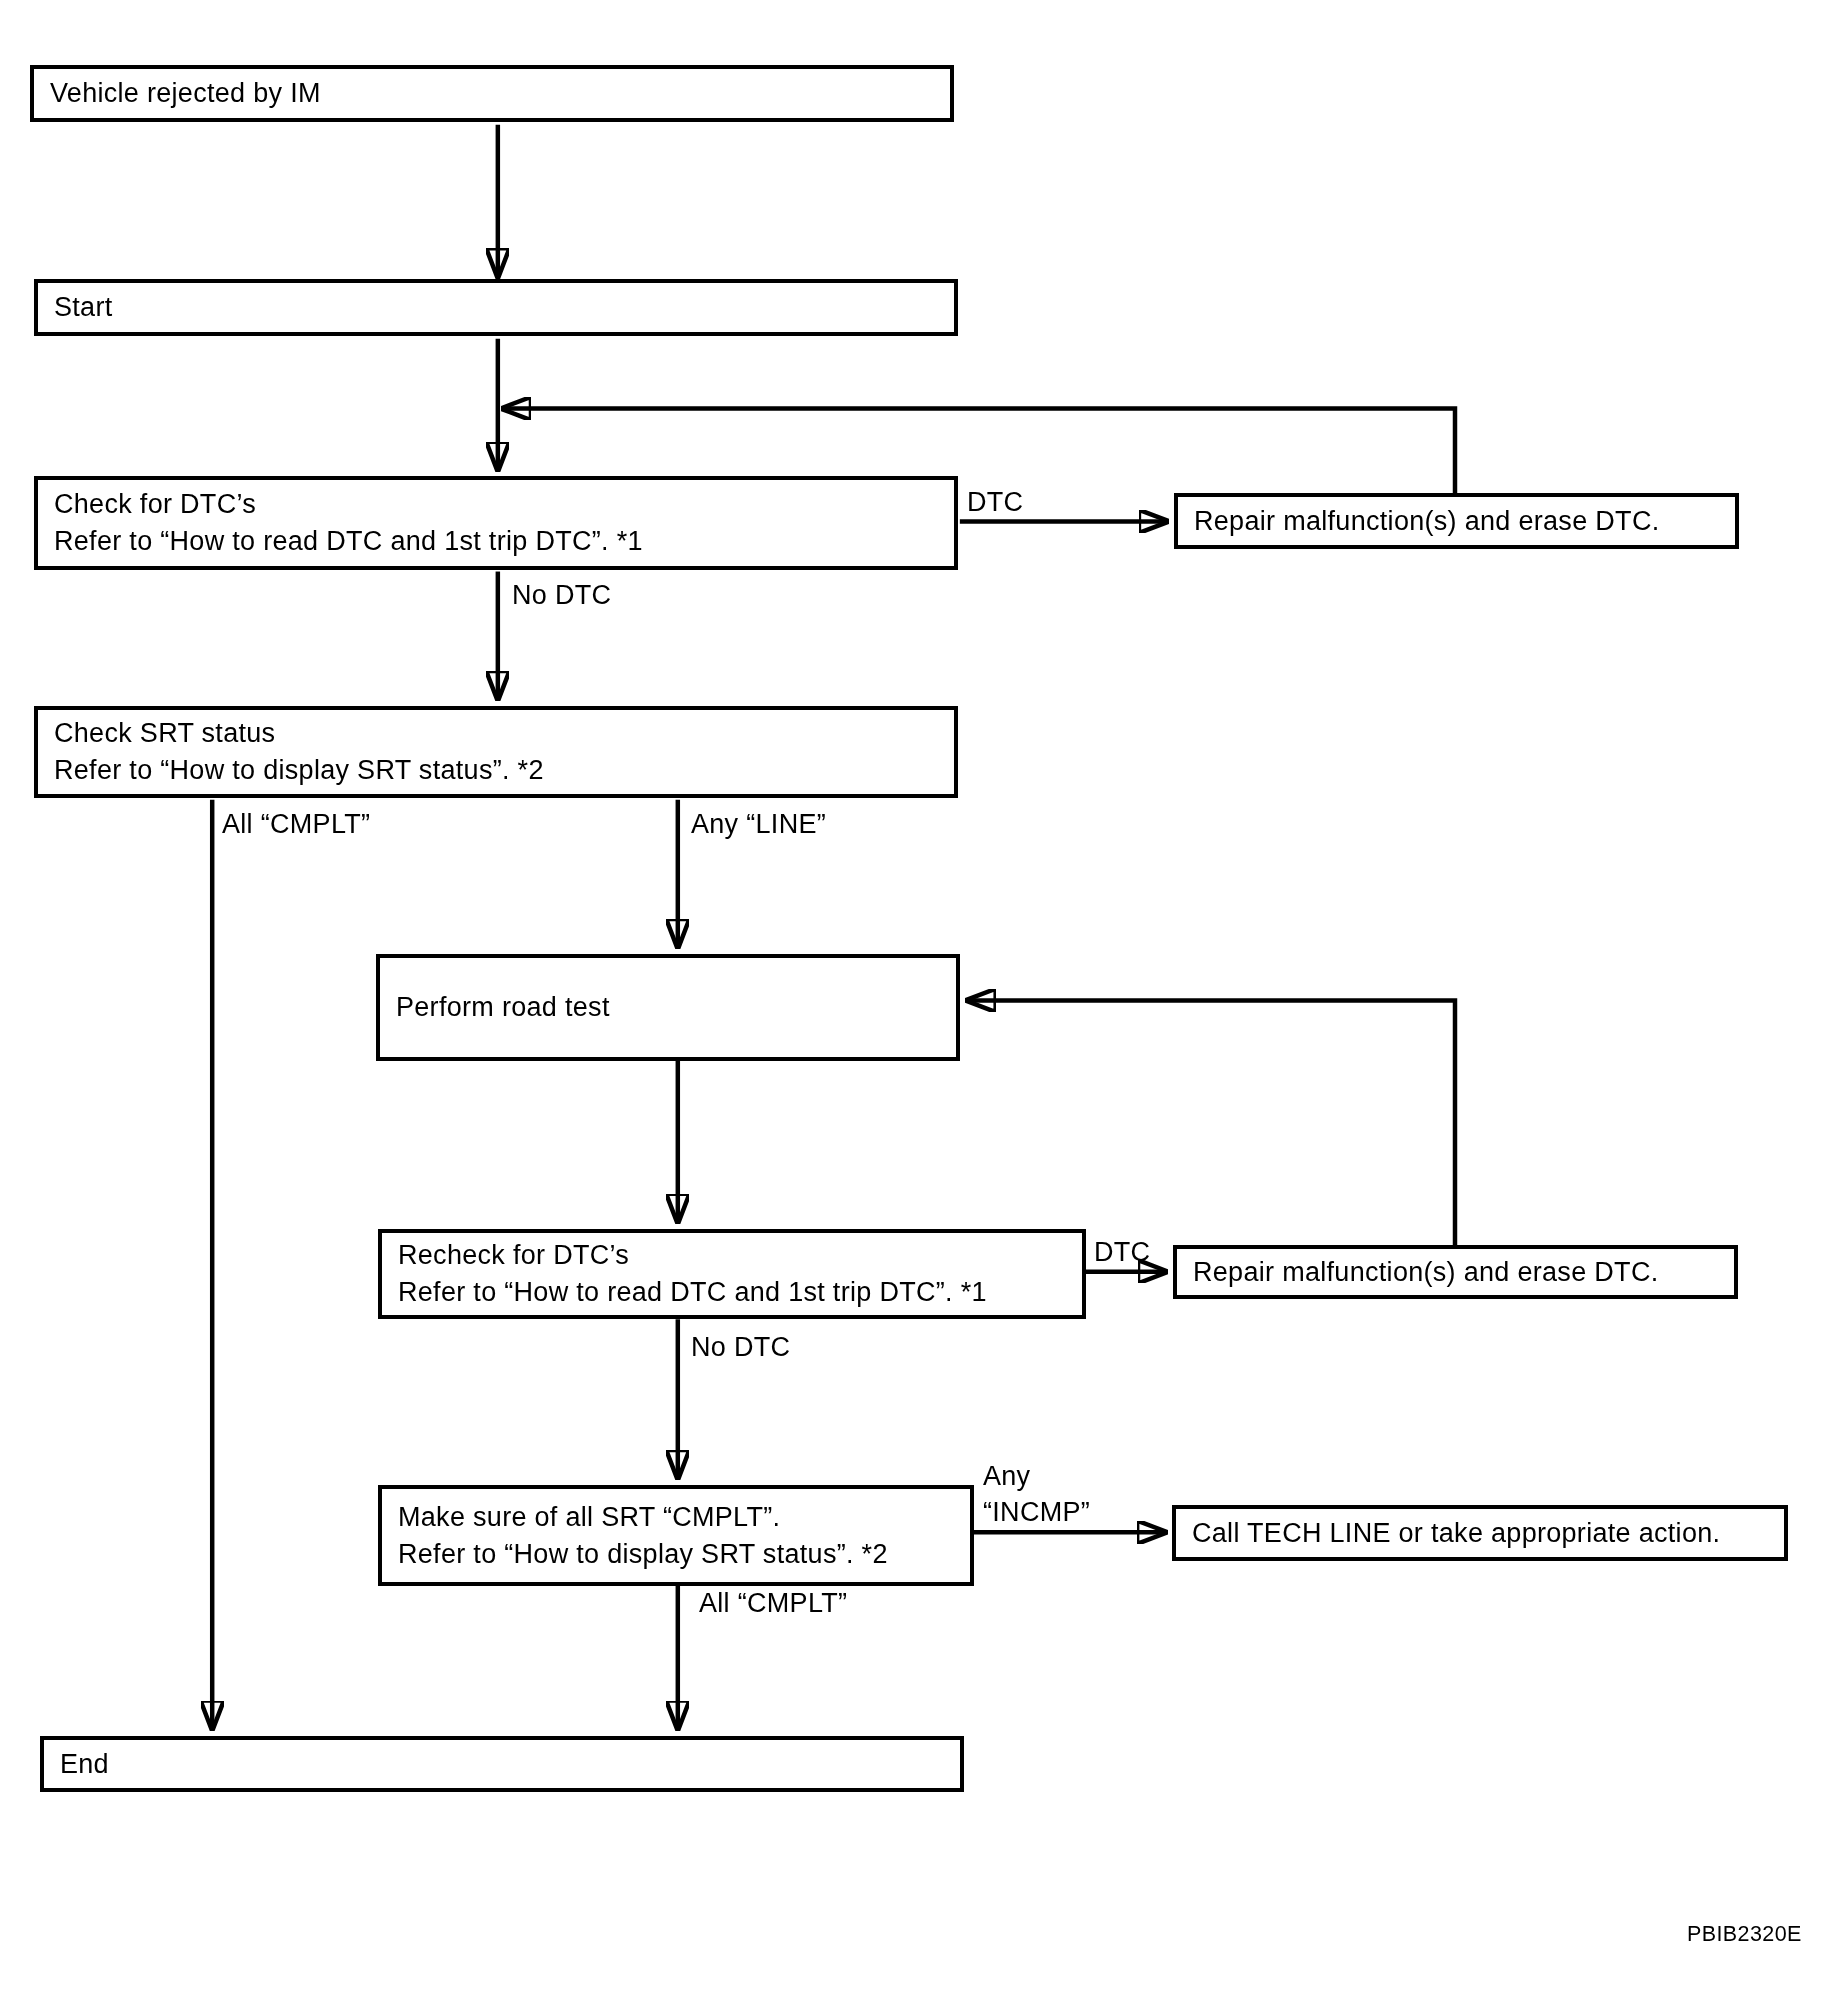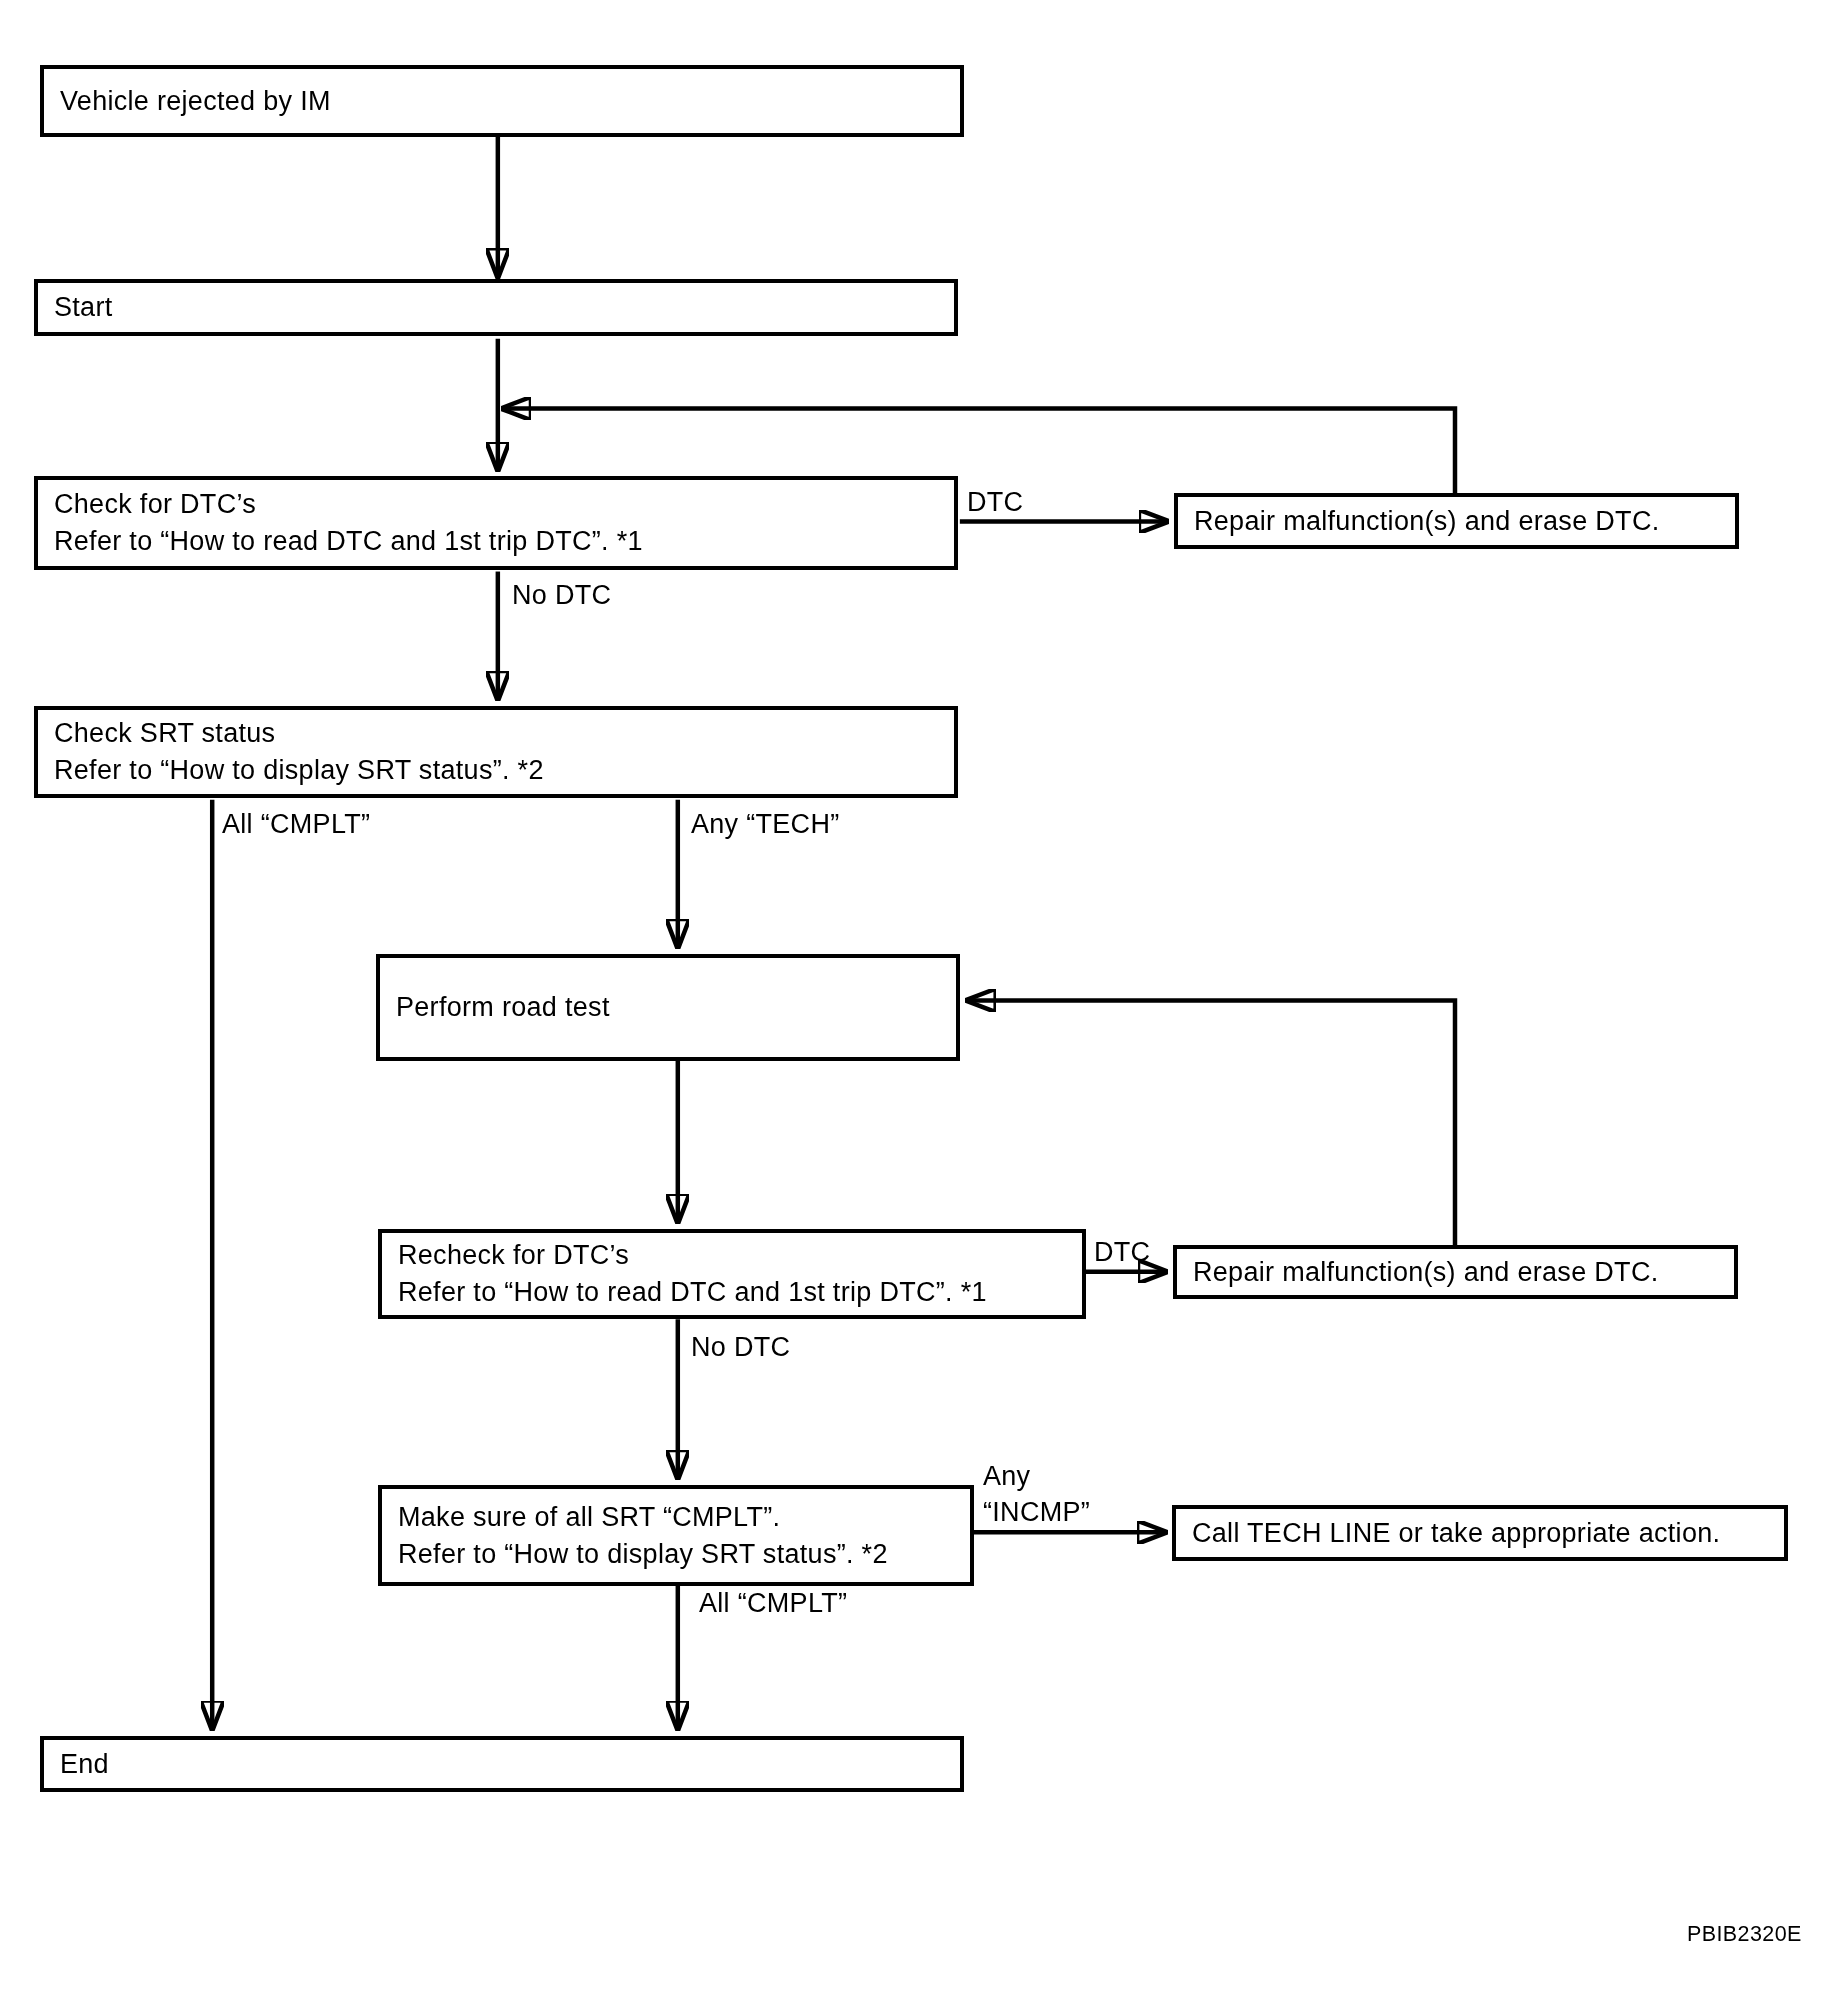--- a/index.html
+++ b/index.html
@@ -59,21 +59,21 @@
     <path d="M237,893 V1929" marker-end="url(#arrow)"></path>
     <path d="M757,893 V1056" marker-end="url(#arrow)"></path>
     <path d="M1625,1392 V1117 H1082" marker-end="url(#arrow)"></path>
     <path d="M757,1170 V1363" marker-end="url(#arrow)"></path>
     <path d="M1212,1420 H1301" marker-end="url(#arrow)"></path>
     <path d="M757,1473 V1649" marker-end="url(#arrow)"></path>
     <path d="M1087,1711 H1300" marker-end="url(#arrow)"></path>
     <path d="M757,1764 V1929" marker-end="url(#arrow)"></path>
   </svg>
 
-  <div class="box" style="left:40px;top:65px;width:924px;height:72px">
+  <div class="box" style="left:30px;top:65px;width:924px;height:57px">
     <div>Vehicle rejected by IM</div>
   </div>
 
   <div class="box" style="left:34px;top:279px;width:924px;height:57px">
     <div>Start</div>
   </div>
 
   <div class="box" style="left:34px;top:476px;width:924px;height:94px">
     <div>Check for DTC’s</div>
     <div>Refer to “How to read DTC and 1st trip DTC”. *1</div>
@@ -113,21 +113,21 @@
   <div class="box" style="left:40px;top:1736px;width:924px;height:56px">
     <div>End</div>
   </div>
 
   <div class="lbl" style="left:967px;top:484px">DTC</div>
 
   <div class="lbl" style="left:512px;top:577px">No DTC</div>
 
   <div class="lbl" style="left:222px;top:806px">All “CMPLT”</div>
 
-  <div class="lbl" style="left:691px;top:806px">Any “TECH”</div>
+  <div class="lbl" style="left:691px;top:806px">Any “LINE”</div>
 
   <div class="lbl" style="left:1094px;top:1234px">DTC</div>
 
   <div class="lbl" style="left:691px;top:1329px">No DTC</div>
 
   <div class="lbl" style="left:983px;top:1458px">
     <div>Any</div>
     <div>“INCMP”</div>
   </div>
 

